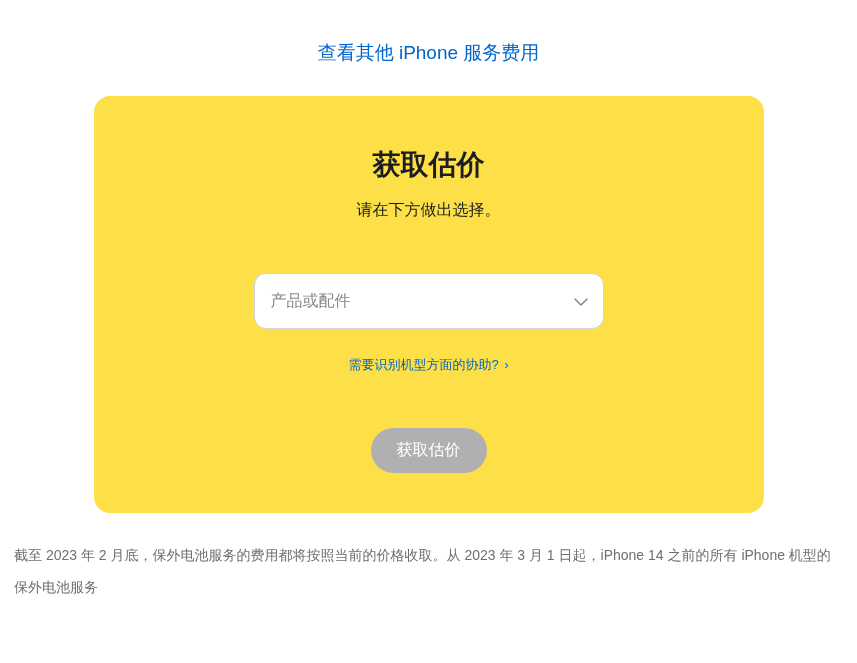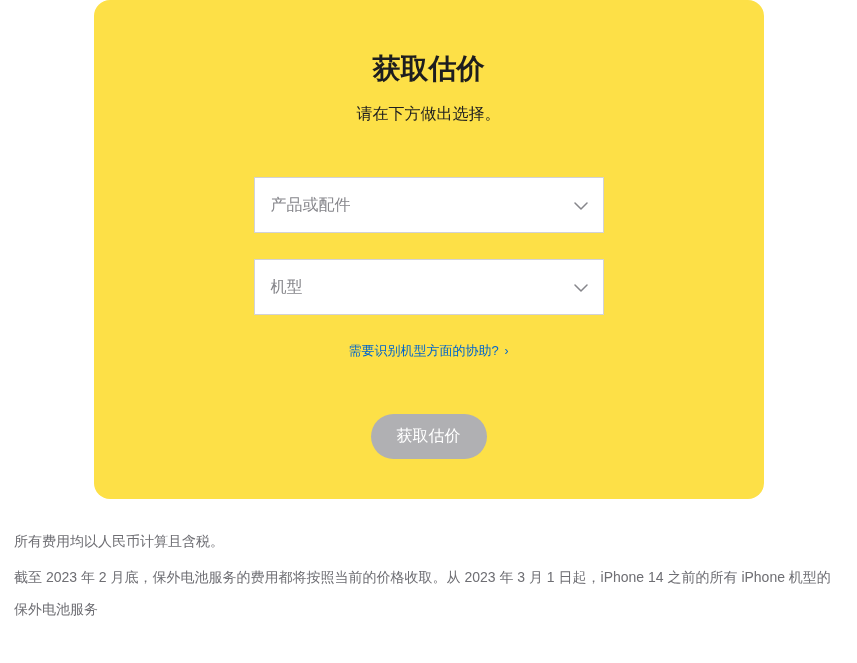--- a/index.html
+++ b/index.html
@@ -49,21 +49,21 @@
     .select-wrapper {
       position: relative;
       width: 350px;
       margin: 0 auto 26px auto;
     }
     .select-box {
       width: 100%;
       height: 56px;
       background: #fff;
       border: 1px solid #d2d2d7;
-      border-radius: 0;
+      border-radius: 12px;
       padding: 0 40px 0 16px;
       font-size: 16px;
       color: #86868b;
       text-align: left;
       display: flex;
       align-items: center;
       cursor: pointer;
     }
     .chevron-icon {
       position: absolute;
@@ -102,51 +102,45 @@
       line-height: 2.3;
     }
     .footer-text p {
       margin-bottom: 4px;
     }
   </style>
 </head>
 <body>
 
 <div class="container">
+  <div class="top-link">
+    <a href="#">查看其他 iPhone 服务费用</a>
+  </div>
 
   <div class="card">
     <h2 class="card-title">获取估价</h2>
     <p class="card-subtitle">请在下方做出选择。</p>
 
     <div class="select-wrapper">
       <div class="select-box">产品或配件</div>
       <span class="chevron-icon">
         <svg width="14" height="8" viewBox="0 0 14 8" fill="none">
           <path d="M1 1L7 7L13 1" stroke="#86868b" stroke-width="1.5" stroke-linecap="round" stroke-linejoin="round"></path>
         </svg>
       </span>
     </div>
 
-    <div class="select-wrapper">
-      <div class="select-box">机型</div>
-      <span class="chevron-icon">
-        <svg width="14" height="8" viewBox="0 0 14 8" fill="none">
-          <path d="M1 1L7 7L13 1" stroke="#86868b" stroke-width="1.5" stroke-linecap="round" stroke-linejoin="round"></path>
-        </svg>
-      </span>
-    </div>
 
     <div class="help-link">
       <a href="#">
         <span>需要识别机型方面的协助? </span><span class="help-arrow">›</span>
       </a>
     </div>
 
     <button class="submit-button">获取估价</button>
   </div>
 
   <div class="footer-text">
-    <p>所有费用均以人民币计算且含税。</p>
     <p>
       <span>截至 2023 年 2 月底，保外电池服务的费用都将按照当前的价格收取。从 2023 年 3 月 1 日起，iPhone 14 之前的所有 iPhone 机型的保外电池服务</span>
     </p>
   </div>
 </div>
 
 </body></html>

